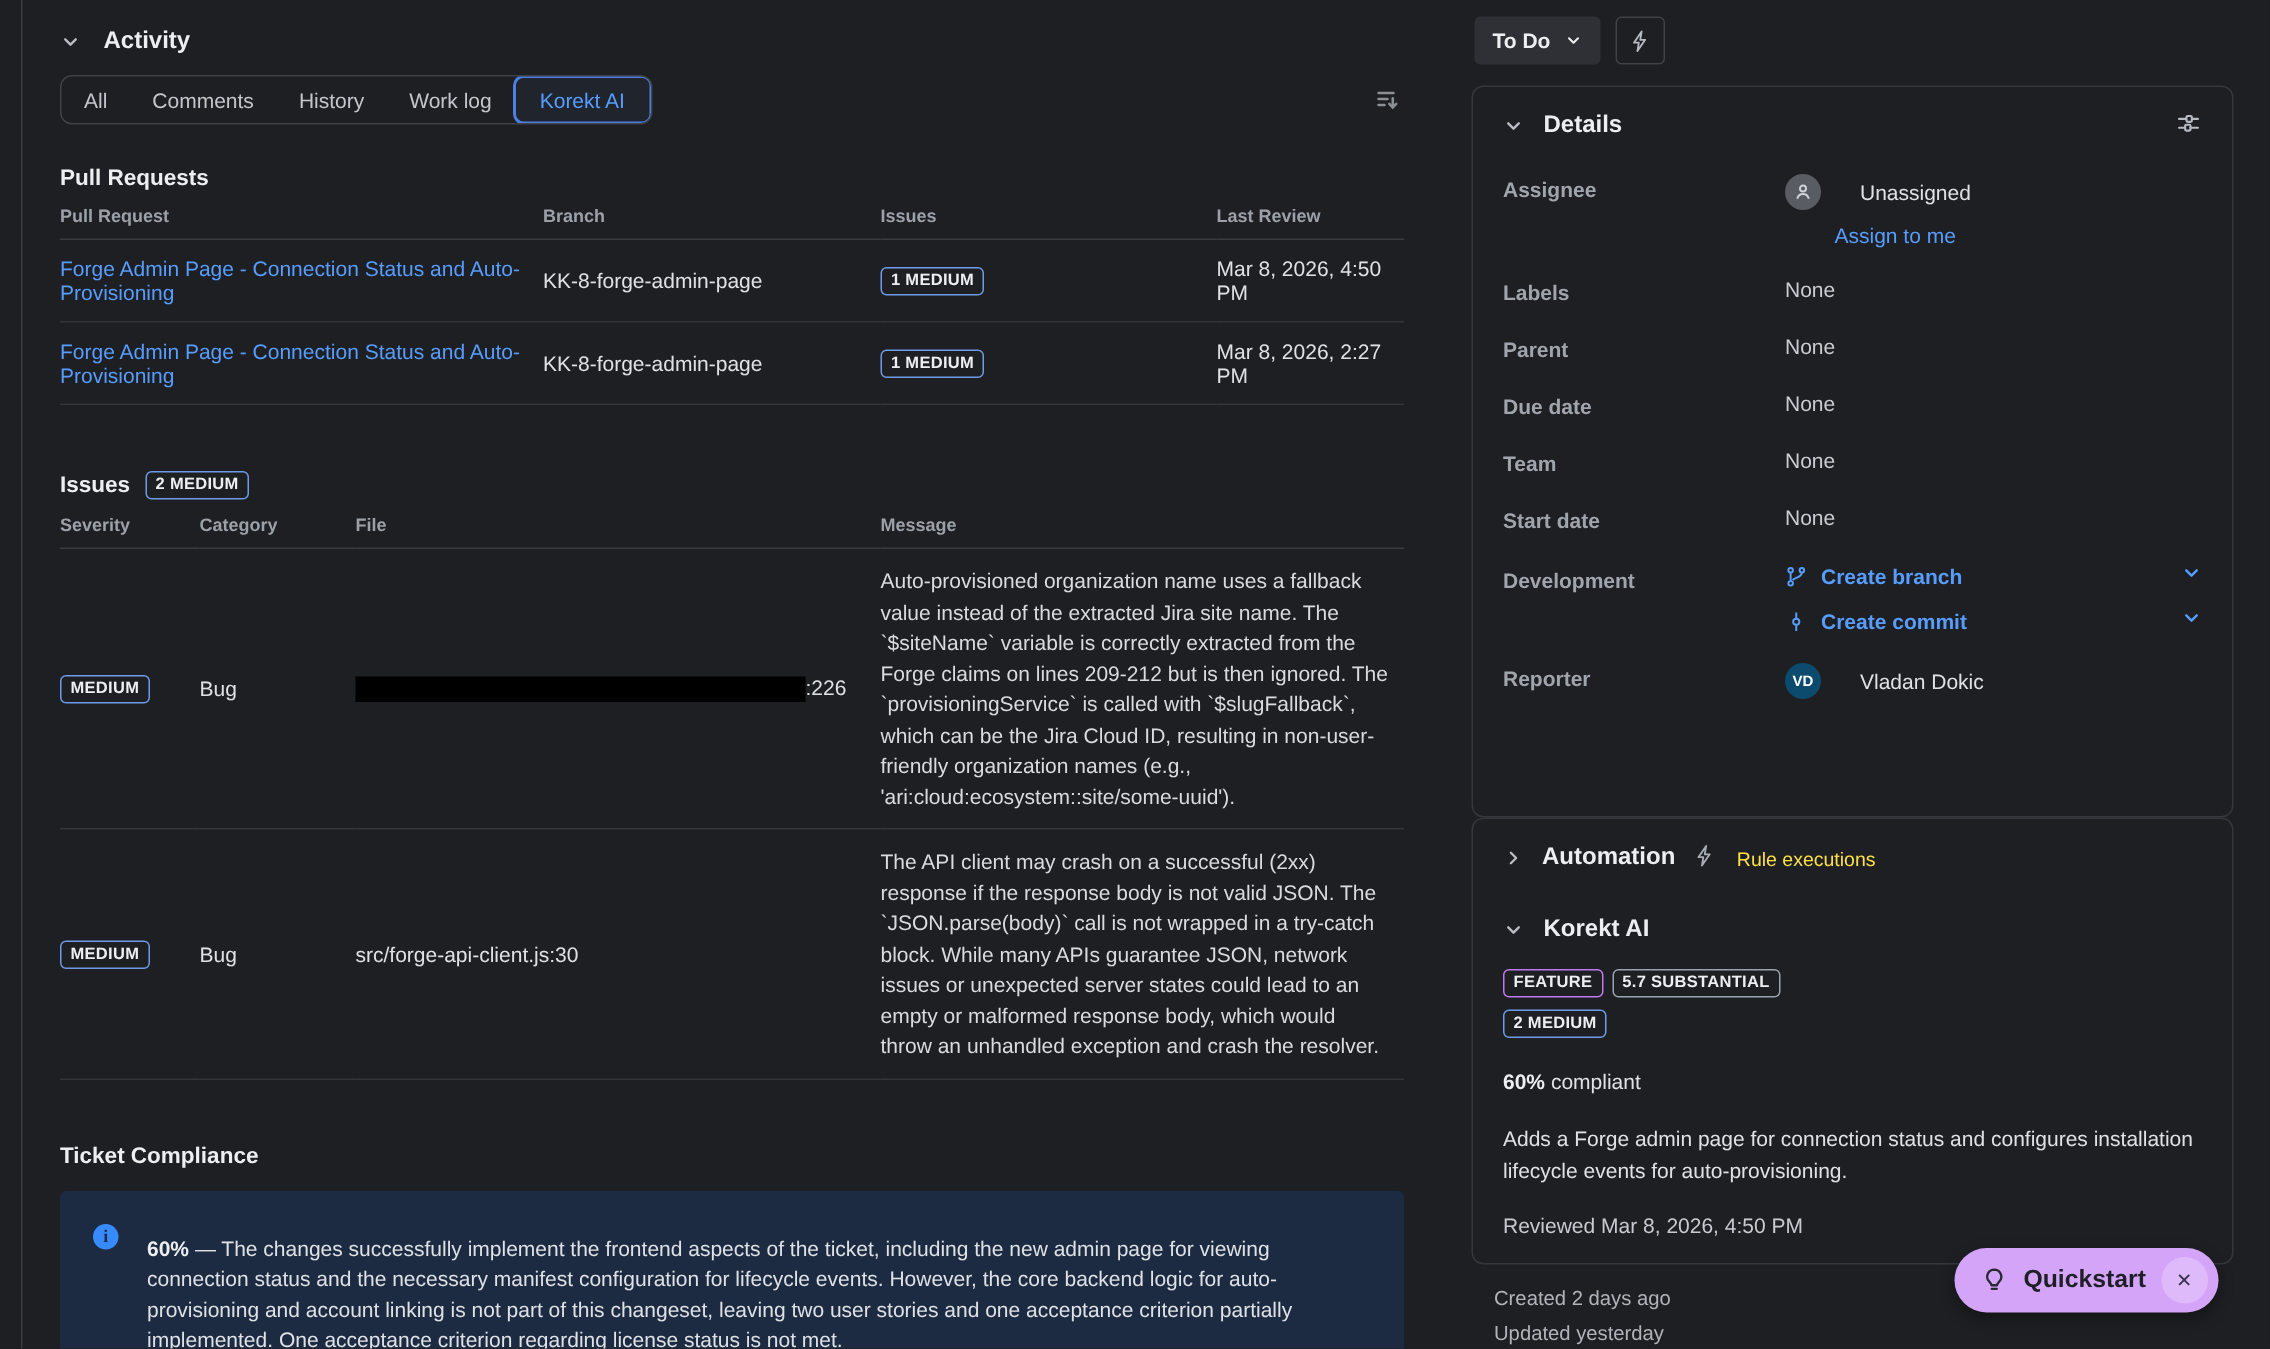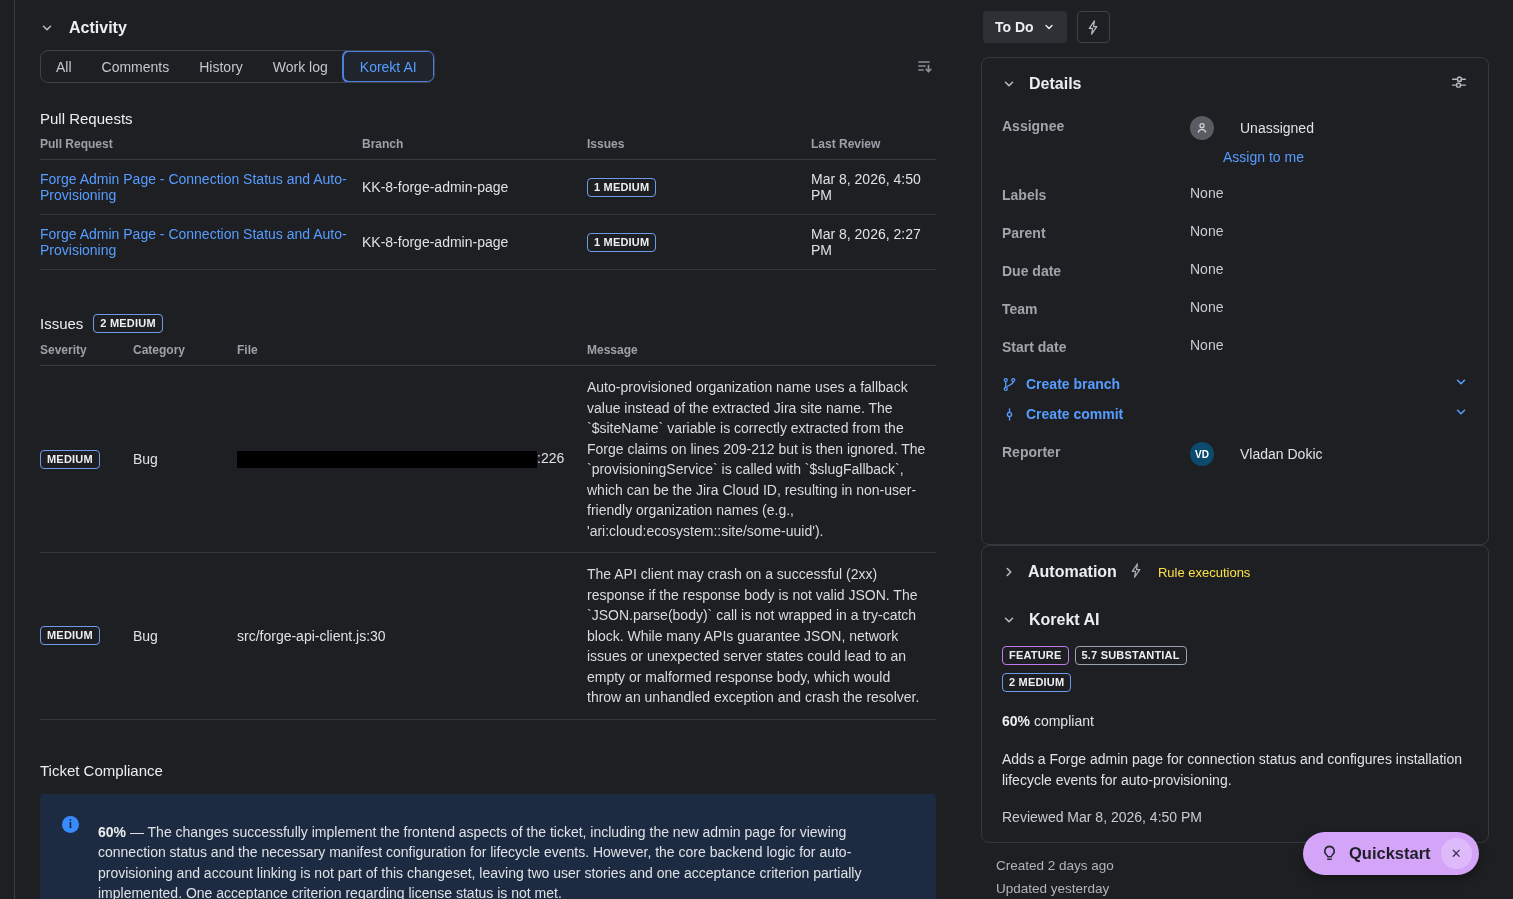--- a/index.html
+++ b/index.html
@@ -24,21 +24,21 @@
   .tab {
     display:flex; align-items:center; padding:0 15px; color:#c3c7cd; cursor:pointer;
     font-size:14px; background:transparent;
   }
   .tab.selected {
     border:2px solid #4c7fe0; border-radius:7px; color:#579dff;
     background:rgba(76,127,224,0.06); margin:-1px; padding:0 16px;
   }
   .sort-icon { position:absolute; right:2px; top:6px; color:#8b9097; }
 
-  .section-h { font-size:15px; font-weight:400; color:#eceef0; }
+  .section-h { font-size:15px; font-weight:700; color:#eceef0; }
   .pr-title-h { margin-top:27px; }
 
   table.grid { border-collapse:collapse; width:896px; table-layout:fixed; }
   .grid th {
     text-align:left; font-size:12px; font-weight:700; color:#9ca1a9;
     padding:10px 8px 8px 0; border-bottom:1px solid #3a3c41;
   }
   .grid td { padding:11px 8px 11px 0; border-bottom:1px solid #33353a; vertical-align:middle; }
   .link { color:#579dff; text-decoration:none; cursor:pointer; }
 
@@ -317,20 +317,21 @@
   <div class="field">
     <div class="lab">Team</div>
     <div class="val">None</div>
   </div>
   <div class="field">
     <div class="lab">Start date</div>
     <div class="val">None</div>
   </div>
 
   <div class="field">
+    <div class="lab" style="padding-top:4px">Development</div>
     <div class="dev-val">
       <div class="dev-line">
         <a class="link lnk">
           <svg width="15" height="15" viewBox="0 0 16 16" fill="none" stroke="currentColor" stroke-width="1.4">
             <circle cx="4" cy="3.3" r="1.6"></circle>
               <circle cx="4" cy="12.7" r="1.6"></circle>
               <circle cx="12" cy="3.3" r="1.6"></circle>
             <path d="M4 4.9v6.2"></path>
               <path d="M12 4.9c0 3.2-4.5 3.6-6.6 5.4"></path>
           </svg>

